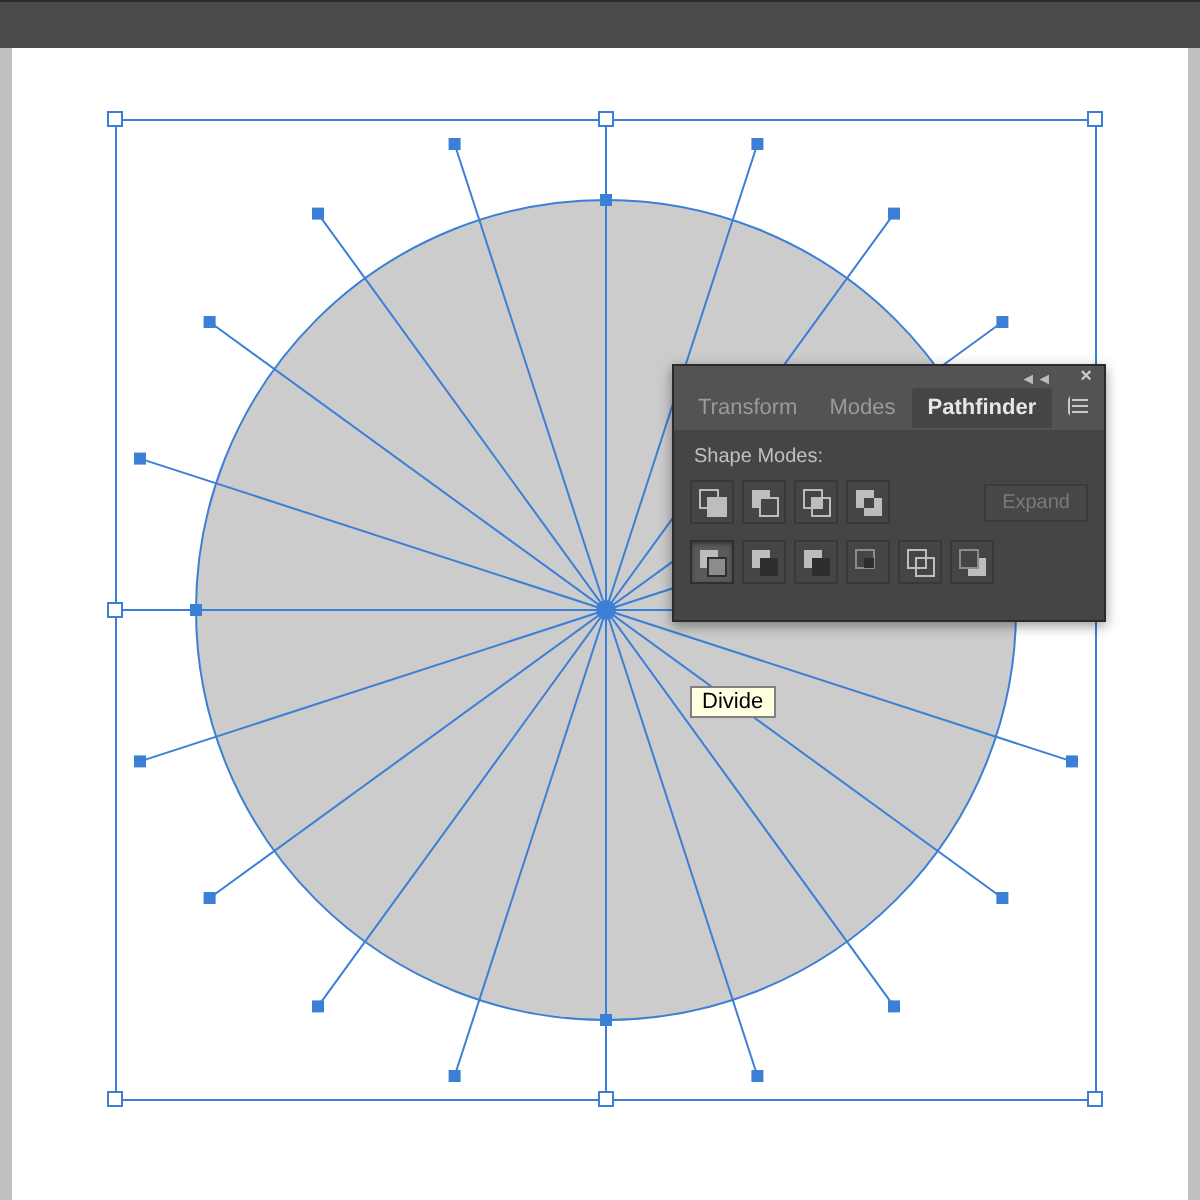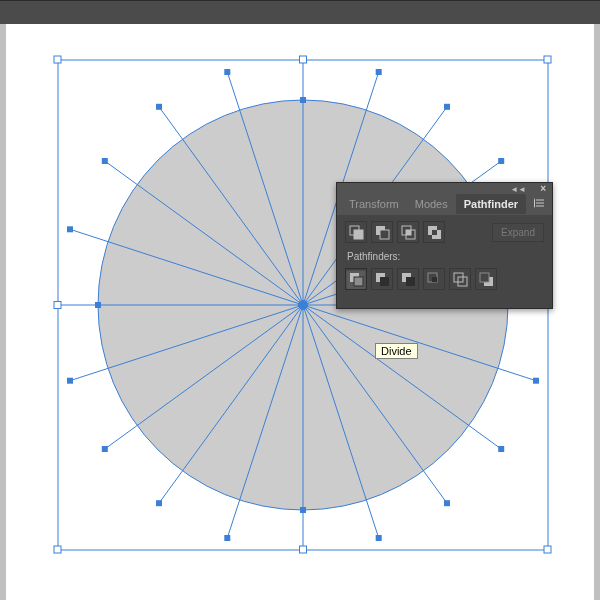--- a/index.html
+++ b/index.html
@@ -85,21 +85,21 @@
     margin-left: auto;
     font-size: 10px;
     color: #7a7a7a;
     border: 1px solid #3b3b3b;
     background: #474747;
     padding: 3px 8px;
     cursor: default;
   }
   .tooltip {
     position: absolute;
-    left: 375px;
+    left: 345px;
     top: 343px;
     font-size: 11px;
     background: #ffffe1;
     color: #000;
     border: 1px solid #808080;
     padding: 1px 5px;
     white-space: nowrap;
   }
 </style>
 </head>
@@ -185,20 +185,21 @@
           <g stroke="#c9c9c9" stroke-width="1">
             <line x1="2" y1="3" x2="10" y2="3"></line>
             <line x1="2" y1="6" x2="10" y2="6"></line>
             <line x1="2" y1="9" x2="10" y2="9"></line>
           </g>
           <polygon points="0,1 0,11 -3,6" fill="#c9c9c9" transform="translate(1,0)"></polygon>
         </svg>
     </span>
   </div>
   <div class="panel-body">
+    <div class="section-label">Shape Modes:</div>
     <div class="btn-row">
       <div class="mode-btn">
         <svg width="16" height="16">
             <rect x="2" y="2" width="9" height="9" fill="none" stroke="#bdbdbd"></rect>
             <rect x="6" y="6" width="9" height="9" fill="#bdbdbd" stroke="#bdbdbd"></rect>
           </svg>
       </div>
       <div class="mode-btn">
         <svg width="16" height="16">
             <rect x="2" y="2" width="9" height="9" fill="#bdbdbd"></rect>
@@ -214,21 +215,20 @@
       </div>
       <div class="mode-btn">
         <svg width="16" height="16">
             <rect x="2" y="2" width="9" height="9" fill="#bdbdbd"></rect>
             <rect x="6" y="6" width="9" height="9" fill="#bdbdbd"></rect>
             <rect x="6" y="6" width="5" height="5" fill="#454545"></rect>
           </svg>
       </div>
       <div class="expand-btn">Expand</div>
     </div>
-    <div class="section-label">Pathfinders:</div>
     <div class="btn-row">
       <div class="pf-btn active">
         <svg width="16" height="16">
             <rect x="2" y="2" width="9" height="9" fill="#bdbdbd"></rect>
             <rect x="6" y="6" width="9" height="9" fill="#8c8c8c" stroke="#2e2e2e"></rect>
           </svg>
       </div>
       <div class="pf-btn">
         <svg width="16" height="16">
             <path d="M2 2 h9 v4 h-5 v5 h-4 z" fill="#bdbdbd"></path>

